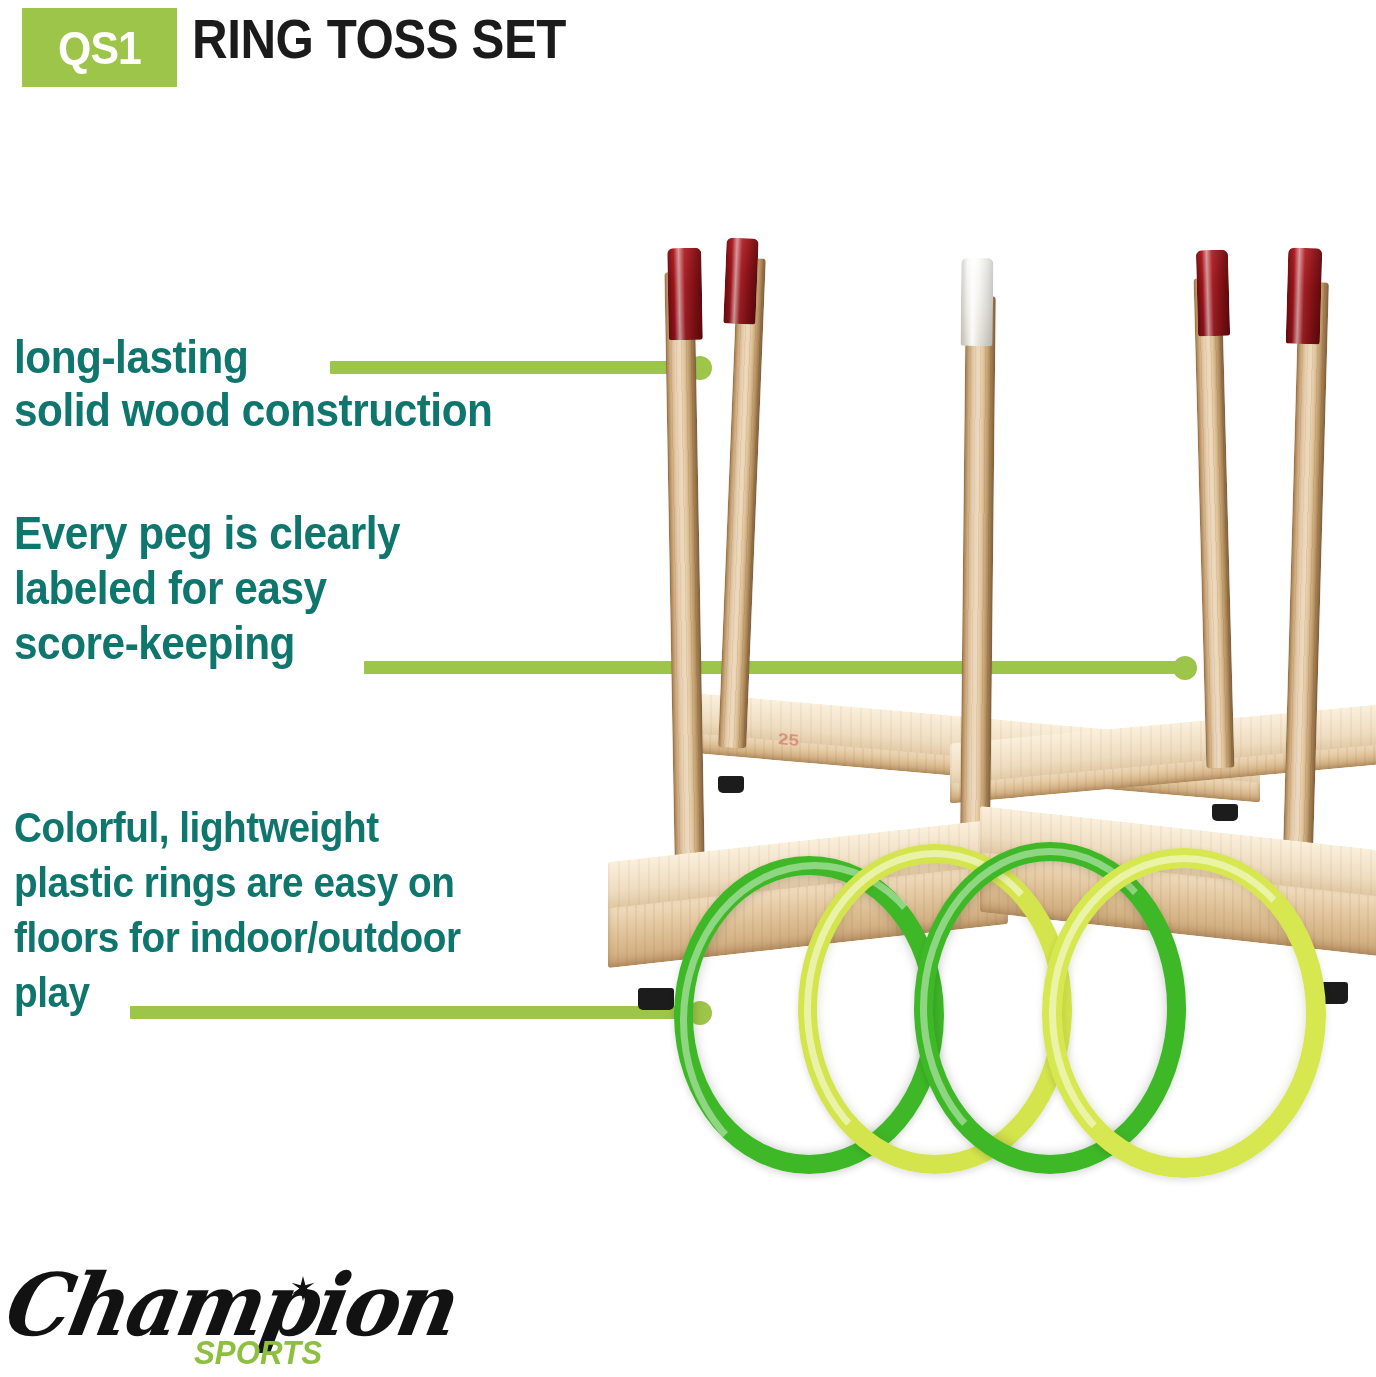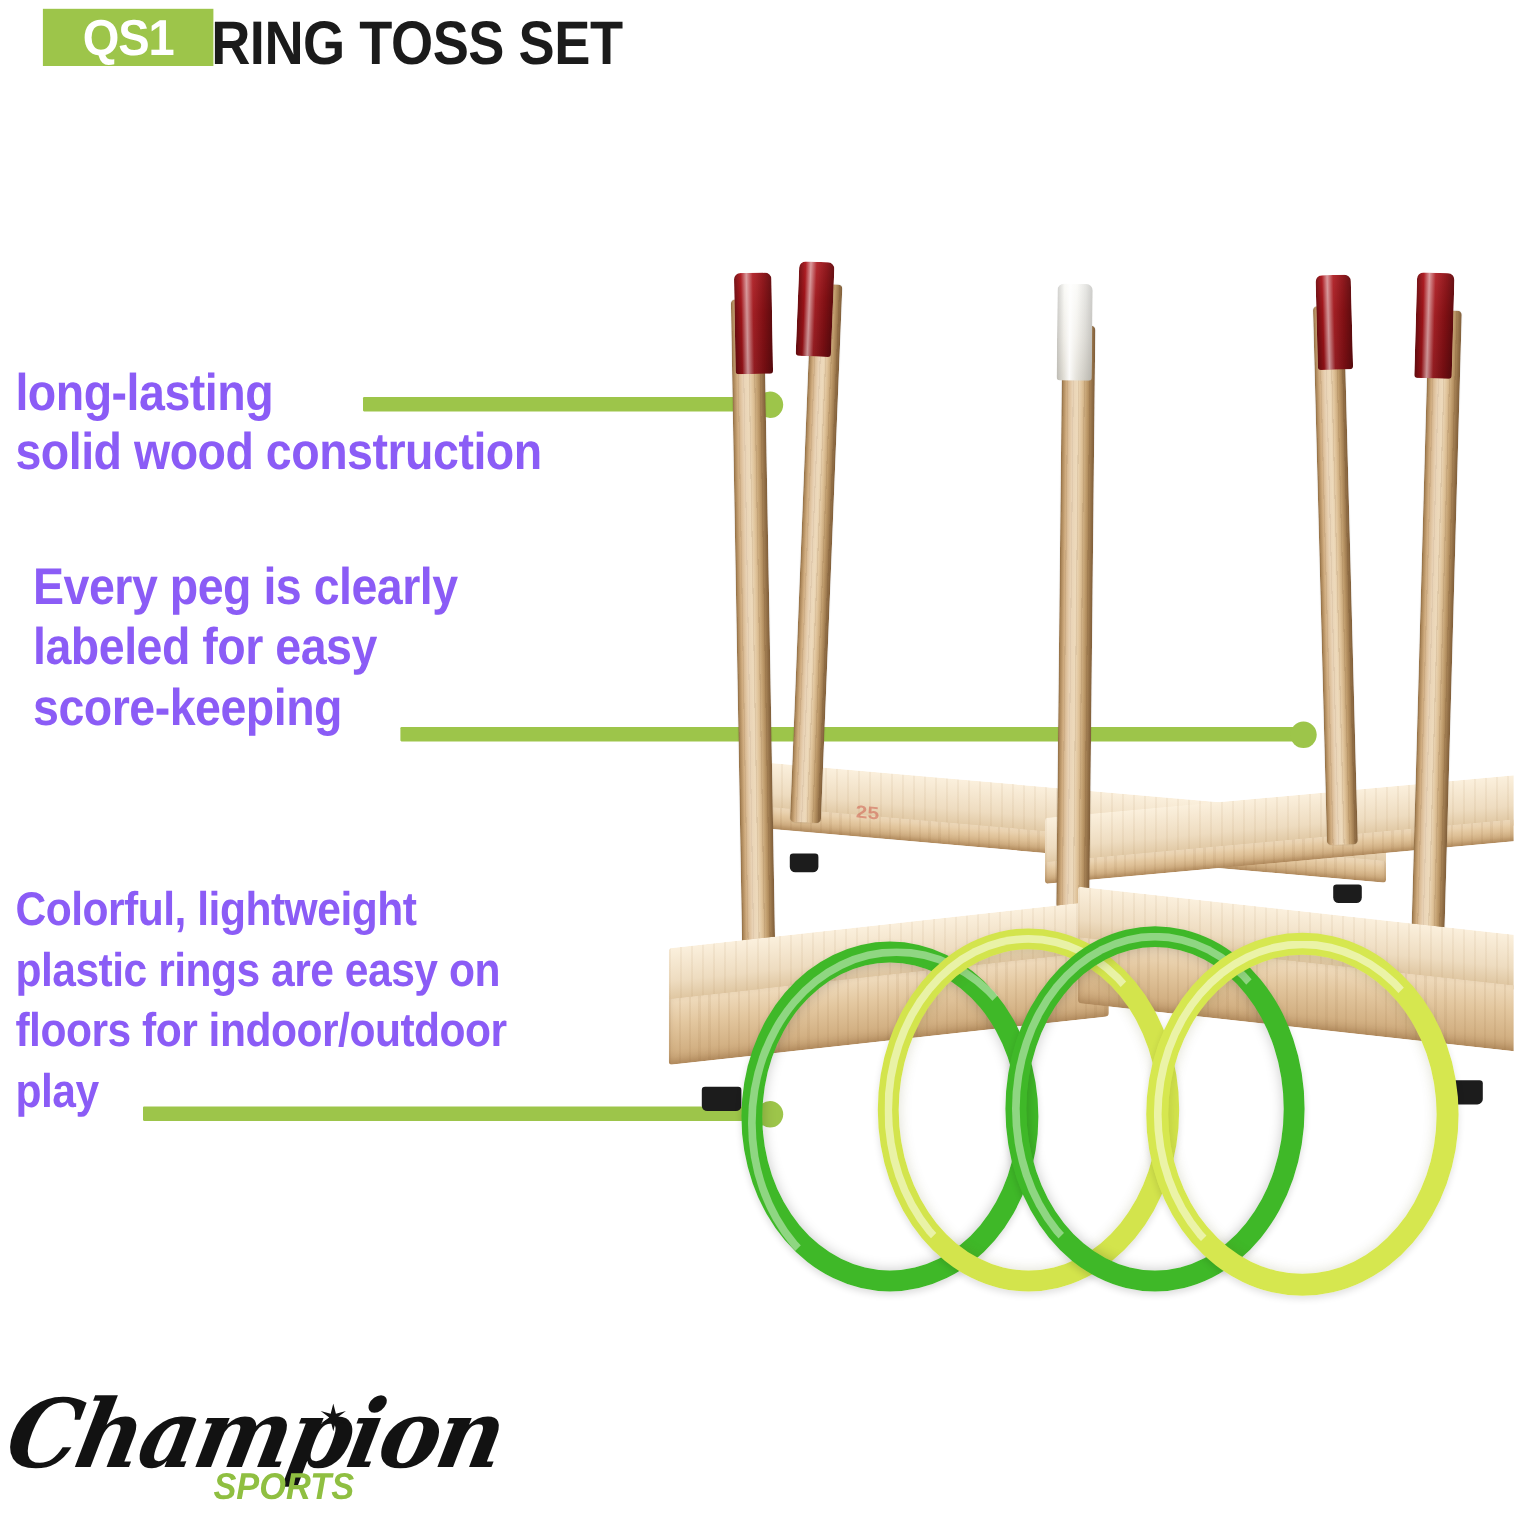--- a/index.html
+++ b/index.html
@@ -6,41 +6,41 @@
   body{
     width:1376px;height:1377px;position:relative;overflow:hidden;
     font-family:"Liberation Sans",sans-serif;
     -webkit-font-smoothing:antialiased;
   }
   .stage{position:absolute;inset:0;background:#fff;}
 
   
   .header{position:absolute;left:0;top:0;width:100%;height:100px;}
   .badge{
-    position:absolute;left:39px;top:8px;width:155px;height:52px;
+    position:absolute;left:22px;top:8px;width:155px;height:79px;
     background:#9DC54A;display:flex;align-items:center;justify-content:center;
   }
   .badge-text{
     color:#ffffff;font-size:46px;font-weight:bold;line-height:1;
     letter-spacing:-1px;font-family:"Liberation Sans",sans-serif;
     transform:scaleX(0.93);
   }
   .header-title{
     position:absolute;left:192px;top:11px;
     color:#1b1b1b;font-size:56px;font-weight:bold;line-height:1;
     letter-spacing:-0.5px;transform:scaleX(0.88);transform-origin:left top;
     white-space:nowrap;
   }
 
   
-  .feat{position:absolute;color:#8b5cf6;font-weight:bold;letter-spacing:-0.5px;}
+  .feat{position:absolute;color:#0f766e;font-weight:bold;letter-spacing:-0.5px;}
   .feat .ln{display:block;white-space:nowrap;transform:scaleX(0.9);transform-origin:left center;}
 
   #feat1{left:14px;top:330px;font-size:47px;line-height:53px;}
-  #feat2{left:30px;top:505px;font-size:47px;line-height:55px;}
+  #feat2{left:14px;top:505px;font-size:47px;line-height:55px;}
   #feat3{left:14px;top:800px;font-size:43px;line-height:55px;}
 
   
   .leader{position:absolute;height:13px;background:#9DC54A;border-radius:1px;}
   .leader .knob{
     position:absolute;right:-10px;top:50%;width:24px;height:24px;
     margin-top:-12px;border-radius:50%;background:#9DC54A;
   }
   #lead1{left:330px;top:361px;width:372px;}
   #lead2{left:364px;top:661px;width:823px;}

